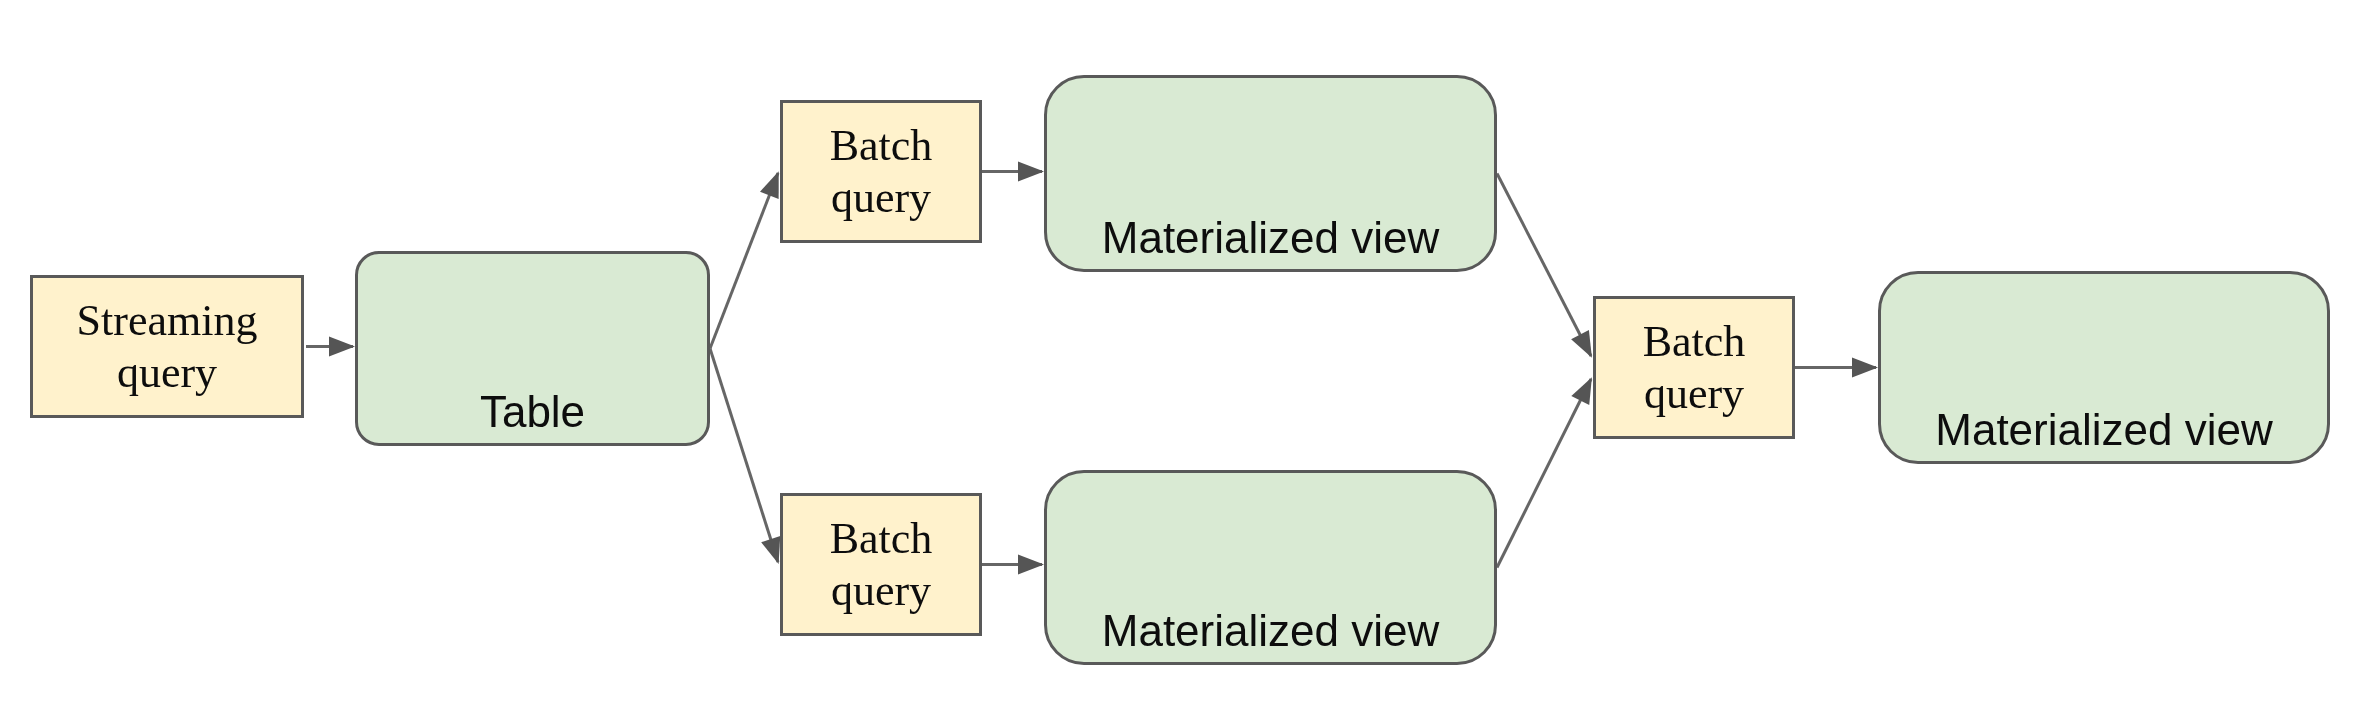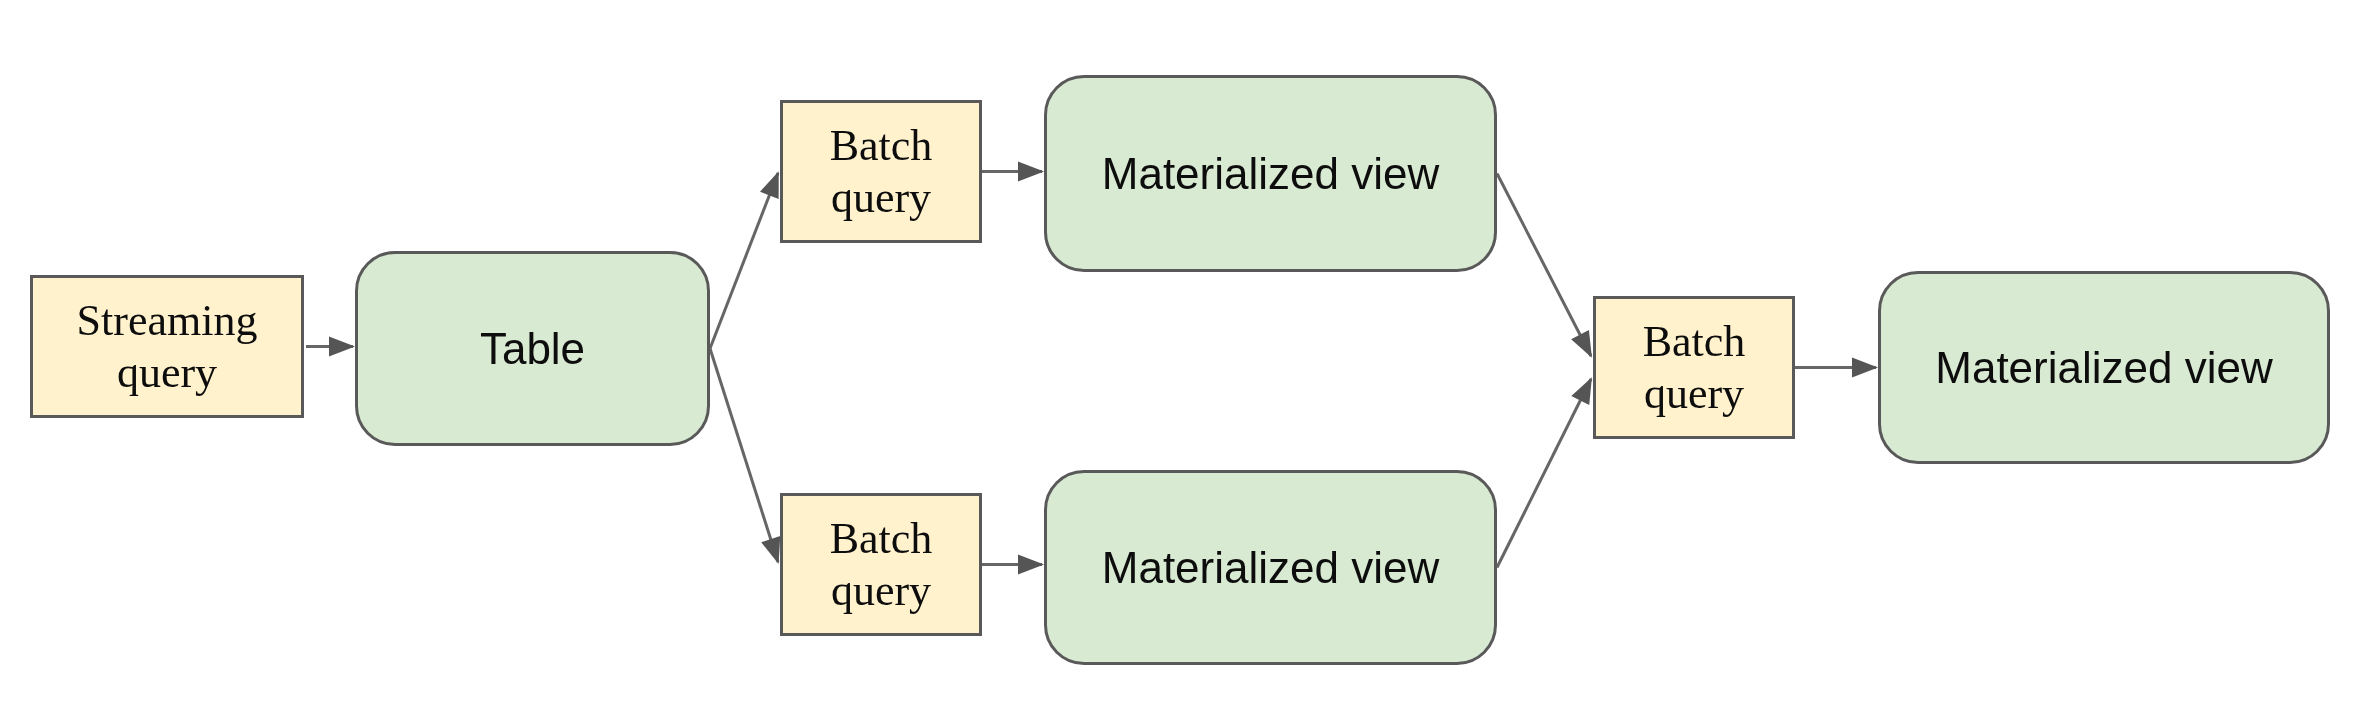--- a/index.html
+++ b/index.html
@@ -41,20 +41,21 @@
   .node.query{
     background:var(--query-fill);
     border:3px solid var(--border);
     border-radius:0;
     font-family:Liberation Serif, serif;
   }
   .node.store{
     background:var(--store-fill);
     border:3px solid var(--border);
     border-radius:40px;
+    align-items:flex-end;
   }
   line.edge{
     stroke:var(--connector);
     stroke-width:3;
   }
 </style>
 </head>
 <body>
 
 <div class="canvas">
@@ -72,21 +73,21 @@
     <line class="edge" x1="982" y1="564.5" x2="1042" y2="564.5" marker-end="url(#arrow)"></line>
     <line class="edge" x1="1497" y1="173.5" x2="1591" y2="356" marker-end="url(#arrow)"></line>
     <line class="edge" x1="1497" y1="567.5" x2="1591" y2="379" marker-end="url(#arrow)"></line>
     <line class="edge" x1="1795" y1="367.5" x2="1876" y2="367.5" marker-end="url(#arrow)"></line>
   </svg>
 
   <div class="node query" style="left:30px; top:275px; width:274px; height:143px;">
     <span>Streaming query</span>
   </div>
 
-  <div class="node store" style="left:355px; top:251px; width:355px; height:195px;">
+  <div class="node store" style="left:355px; top:251px; width:355px; height:195px;border-radius:24px;">
     <span>Table</span>
   </div>
 
   <div class="node query" style="left:780px; top:100px; width:202px; height:143px;">
     <span>Batch query</span>
   </div>
 
   <div class="node store" style="left:1044px; top:75px; width:453px; height:197px;">
     <span>Materialized view</span>
   </div>

